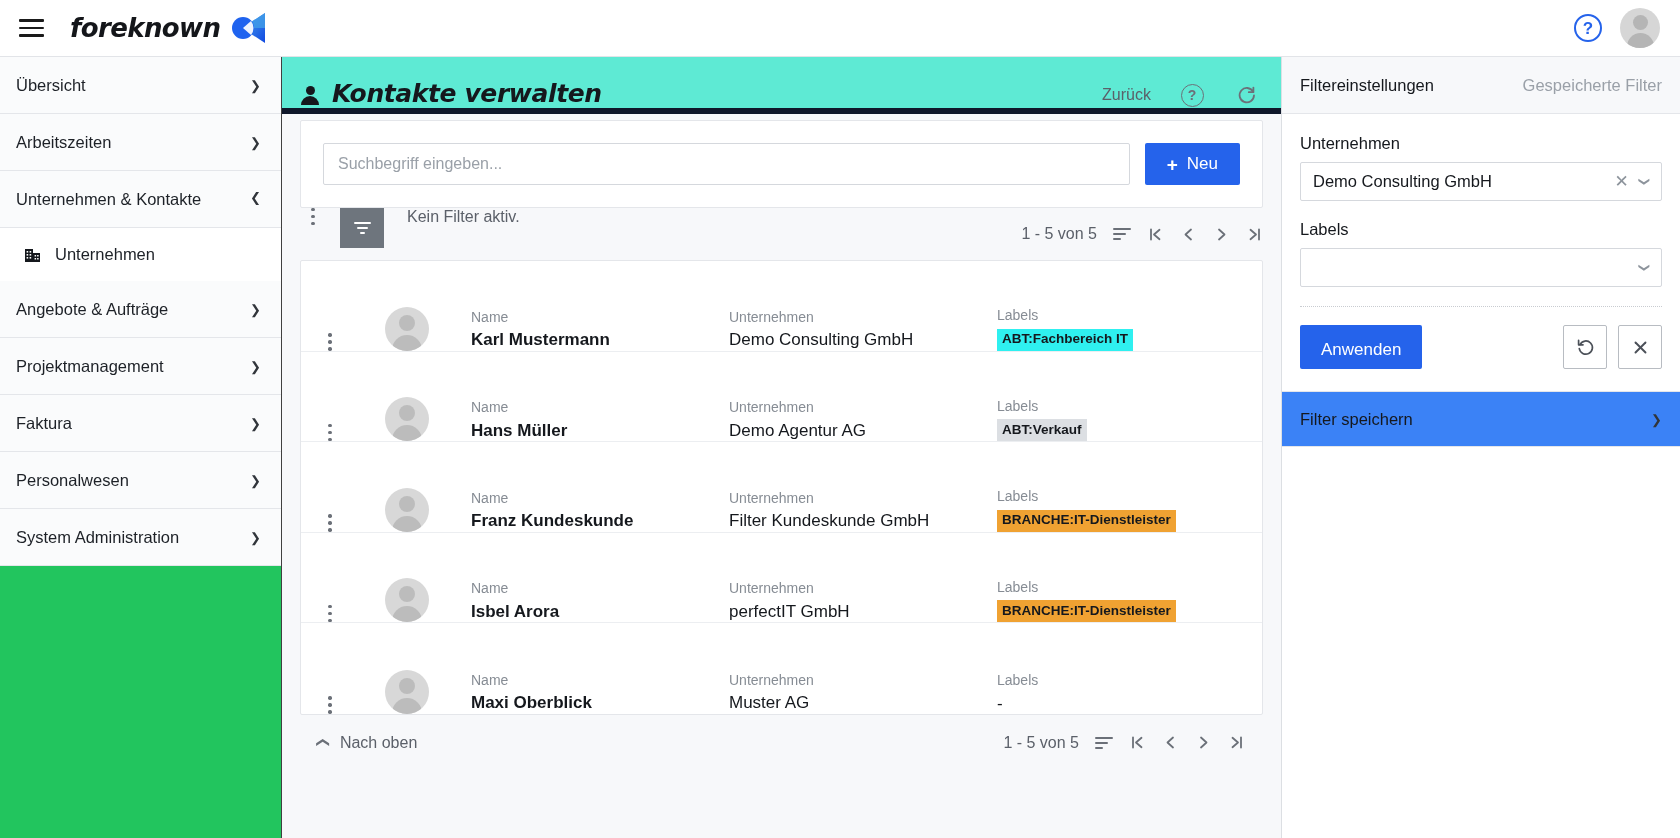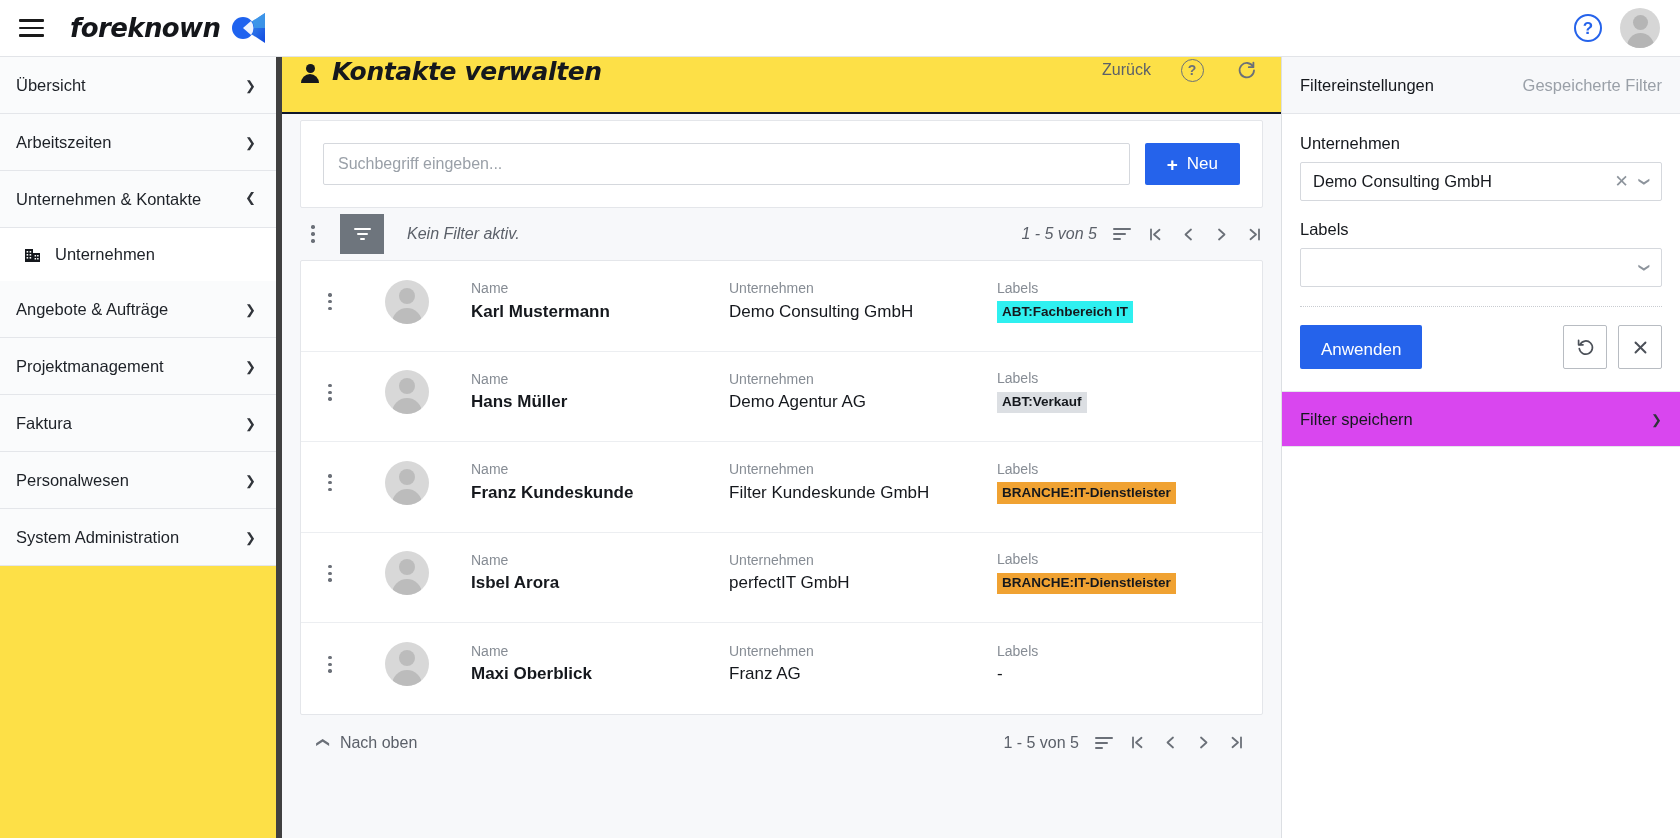--- a/index.html
+++ b/index.html
@@ -46,22 +46,22 @@
       background:#b5b5b5; left: 12.5px; top: 7px; }
   .avatar-top .body { position:absolute; width: 27px; height: 18px; border-radius: 14px 14px 0 0;
       background:#b5b5b5; left: 6.5px; top: 25px; }
 
   
   .body-wrap { flex: 1; display: flex; min-height: 0; }
 
   
   .sidebar {
     width: 282px; flex: 0 0 282px;
-    background: #fde047;
-    border-right: 6px solid #404040;
+    background: #22c55e;
+    border-right: 1px solid #404040;
     overflow: hidden;
   }
   .nav-group {
     height: 57px; display: flex; align-items: center;
     padding: 0 20px 0 16px;
     border-bottom: 1px solid #e4e6ea;
     background: #fafbfc;
     cursor: pointer; font-size: 16.5px; color: #1d2127;
   }
   .nav-group .chev { margin-left: auto; color: #31353b; font-size: 13px; }
@@ -77,22 +77,22 @@
   }
   .sub-icon { width: 20px; display: flex; justify-content: center; color: #15181d; }
 
   
   .main {
     flex: 1; min-width: 0; background: #f7f8fa;
     display: flex; flex-direction: column; position: relative;
     border-right: 1px solid #dcdfe3;
   }
   .main-header {
-    height: 57px; flex: 0 0 57px; display: flex; align-items: flex-start;
-    padding: 0 22px 0 18px; background: #fde047; border-bottom: 2px solid #0f172a;
+    height: 57px; flex: 0 0 57px; display: flex; align-items: flex-end;
+    padding: 0 22px 0 18px; background: #5eead4; border-bottom: 6px solid #0f172a;
   }
   .page-title {
     display: flex; align-items: center; gap: 12px;
     font-family: "DejaVu Sans", sans-serif;
     font-weight: 700; font-style: italic; font-size: 25px; color: #15181d;
     letter-spacing: -0.4px;
   }
   .person-glyph { width: 20px; height: 22px; position: relative; display:inline-block;}
   .person-glyph .h { position:absolute; width:9px;height:9px;border-radius:50%;background:#15181d;left:5.5px;top:3px;}
   .person-glyph .b { position:absolute; width:18px;height:9px;border-radius:9px 9px 0 0;background:#15181d;left:1px;top:13px;}
@@ -116,21 +116,21 @@
     background:#fff; outline: none;
   }
   .search-input::placeholder { color: #9aa0a8; }
   .btn-primary {
     height: 42px; background: #2563eb; color: #fff; border: none; border-radius: 2px;
     padding: 0 22px; font-size: 17px; font-family: "Liberation Sans", sans-serif;
     display: flex; align-items: center; gap: 9px; cursor: pointer; white-space: nowrap;
   }
   .btn-primary .plus { font-size: 19px; font-weight: 700; line-height: 1; }
 
-  .toolbar { height: 52px; display: flex; align-items: center; gap: 7px; font-style: italic; }
+  .toolbar { height: 52px; display: flex; gap: 7px; }
   .kebab { width: 26px; display:flex;flex-direction:column;align-items:center;gap:3.5px; cursor:pointer; }
   .kebab i { width: 3.4px; height: 3.4px; border-radius: 50%; background: #6b7078; display:block;}
   .filter-btn {
     width: 44px; height: 40px; background: #6e757d; display: flex; align-items: center;
     justify-content: center; cursor: pointer; margin-left: 7px;
   }
   .filter-glyph { display:flex;flex-direction:column;align-items:center;gap:3px;}
   .filter-glyph i { background:#fff; height:2px; display:block; border-radius:1px;}
   .filter-glyph i:nth-child(1){width:17px;} .filter-glyph i:nth-child(2){width:11px;} .filter-glyph i:nth-child(3){width:5px;}
   .filter-text { margin-left: 16px; font-size: 16px; color: #5b6069; }
@@ -139,21 +139,21 @@
   .sort-glyph { display:flex;flex-direction:column;align-items:flex-start;gap:3px; cursor:pointer;}
   .sort-glyph i { background:#6b7078; height:2px; display:block; border-radius:1px;}
   .sort-glyph i:nth-child(1){width:18px;} .sort-glyph i:nth-child(2){width:13px;} .sort-glyph i:nth-child(3){width:8px;}
   .pg-ic { font-size: 18px; color: #6b7078; cursor:pointer; line-height:1; display:flex;align-items:center; }
 
   .list-card {
     background: #fff; border: 1px solid #e4e6ea; border-radius: 2px;
     flex: 0 0 auto;
   }
   .row {
-    display: flex; align-items: center; height: 90.5px; padding: 0 18px 8px 16px;
+    display: flex; align-items: flex-end; height: 90.5px; padding: 0 18px 0 16px;
     border-bottom: 1px solid #eceef1;
     gap: 18px;
   }
   .row:last-child { border-bottom: none; }
   .row-kebab { width: 26px; display:flex;flex-direction:column;align-items:center;gap:3.5px; cursor:pointer; flex:0 0 26px;}
   .row-kebab i { width: 3.4px; height: 3.4px; border-radius: 50%; background: #6b7078; display:block;}
   .row-avatar {
     width: 44px; height: 44px; border-radius: 50%; background: #d8d8d8; margin-left: 24px;
     position: relative; overflow: hidden; flex: 0 0 44px;
   }
@@ -203,21 +203,21 @@
     height: 44px; background: #2563eb; color: #fff; border: none; border-radius: 2px;
     padding: 15px 21px; font-size: 17px; font-family: "Liberation Sans", sans-serif; cursor: pointer;
   }
   .sq-btn {
     width: 44px; height: 44px; border: 1px solid #b8bcc2; border-radius: 2px; background: #fff;
     display: flex; align-items: center; justify-content: center; cursor: pointer;
     color: #4b5058; font-size: 18px; margin-left: 11px;
   }
   .fp-actions .spacer { flex: 1; }
   .fp-save {
-    height: 56px; margin-top: 22px; background: #d946ef;
+    height: 56px; margin-top: 22px; background: #3b82f6;
     border-top: 1px solid #e4e6ea; border-bottom: 1px solid #e4e6ea;
     display: flex; align-items: center; padding: 0 18px; cursor: pointer;
     font-size: 16.5px; color: #15181d;
   }
   .fp-save .chev { margin-left: auto; color: #31353b; font-size: 13px; }
 </style>
 </head>
 <body>
 
 <div class="app">
@@ -496,21 +496,21 @@
             <div class="row-avatar">
                 <span class="head"></span>
                 <span class="body"></span>
               </div>
             <div class="cell cell-name">
               <span class="cell-label">Name</span>
               <span class="cell-value bold">Maxi Oberblick</span>
             </div>
             <div class="cell cell-company">
               <span class="cell-label">Unternehmen</span>
-              <span class="cell-value">Franz AG</span>
+              <span class="cell-value">Muster AG</span>
             </div>
             <div class="cell cell-labels">
               <span class="cell-label">Labels</span>
               <span class="dash">-</span>
             </div>
           </div>
 
         </div>
 
         <div class="footer-bar">

